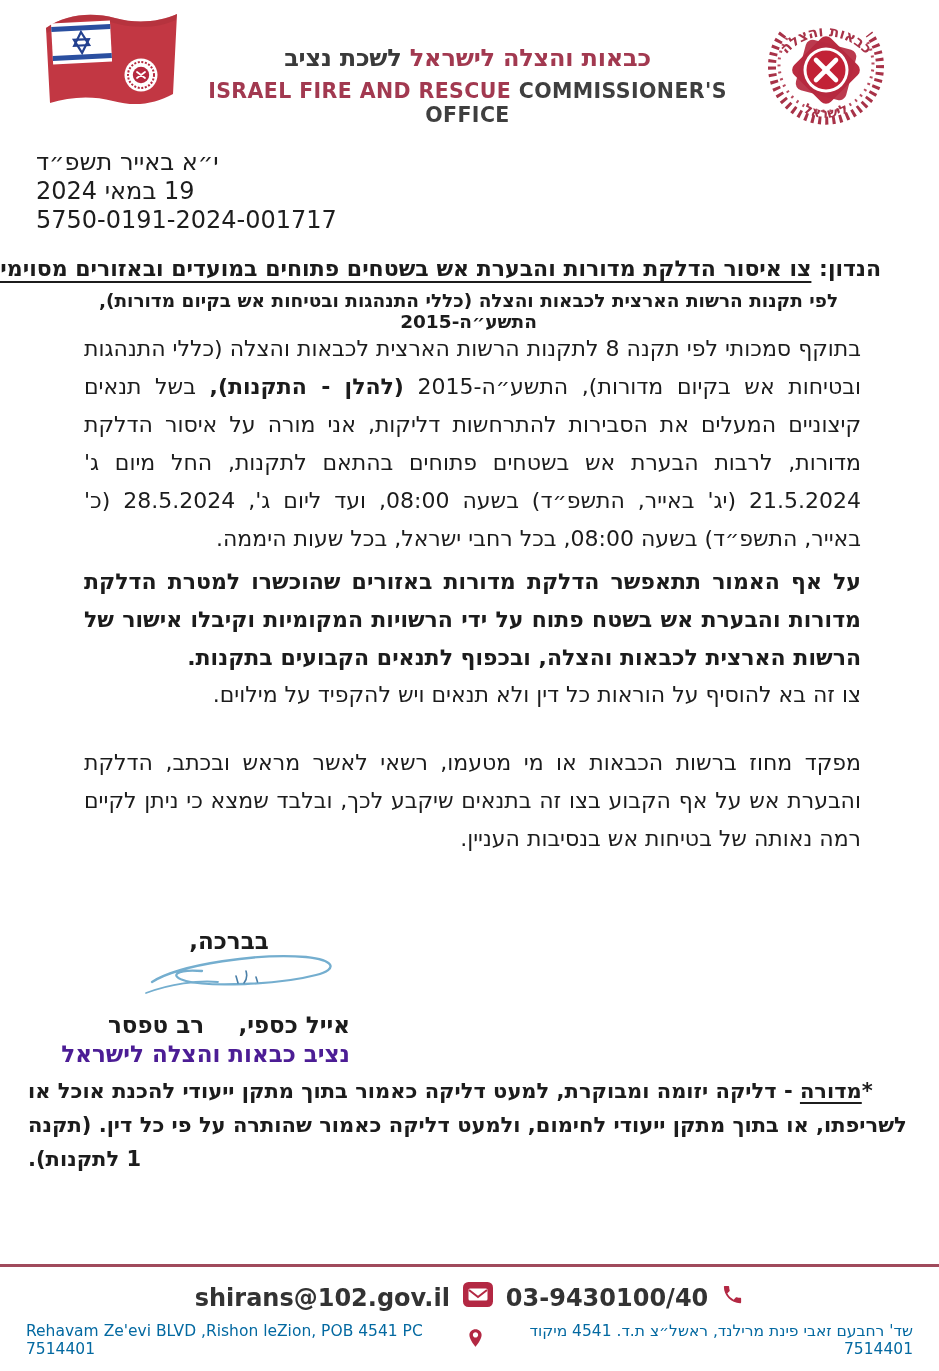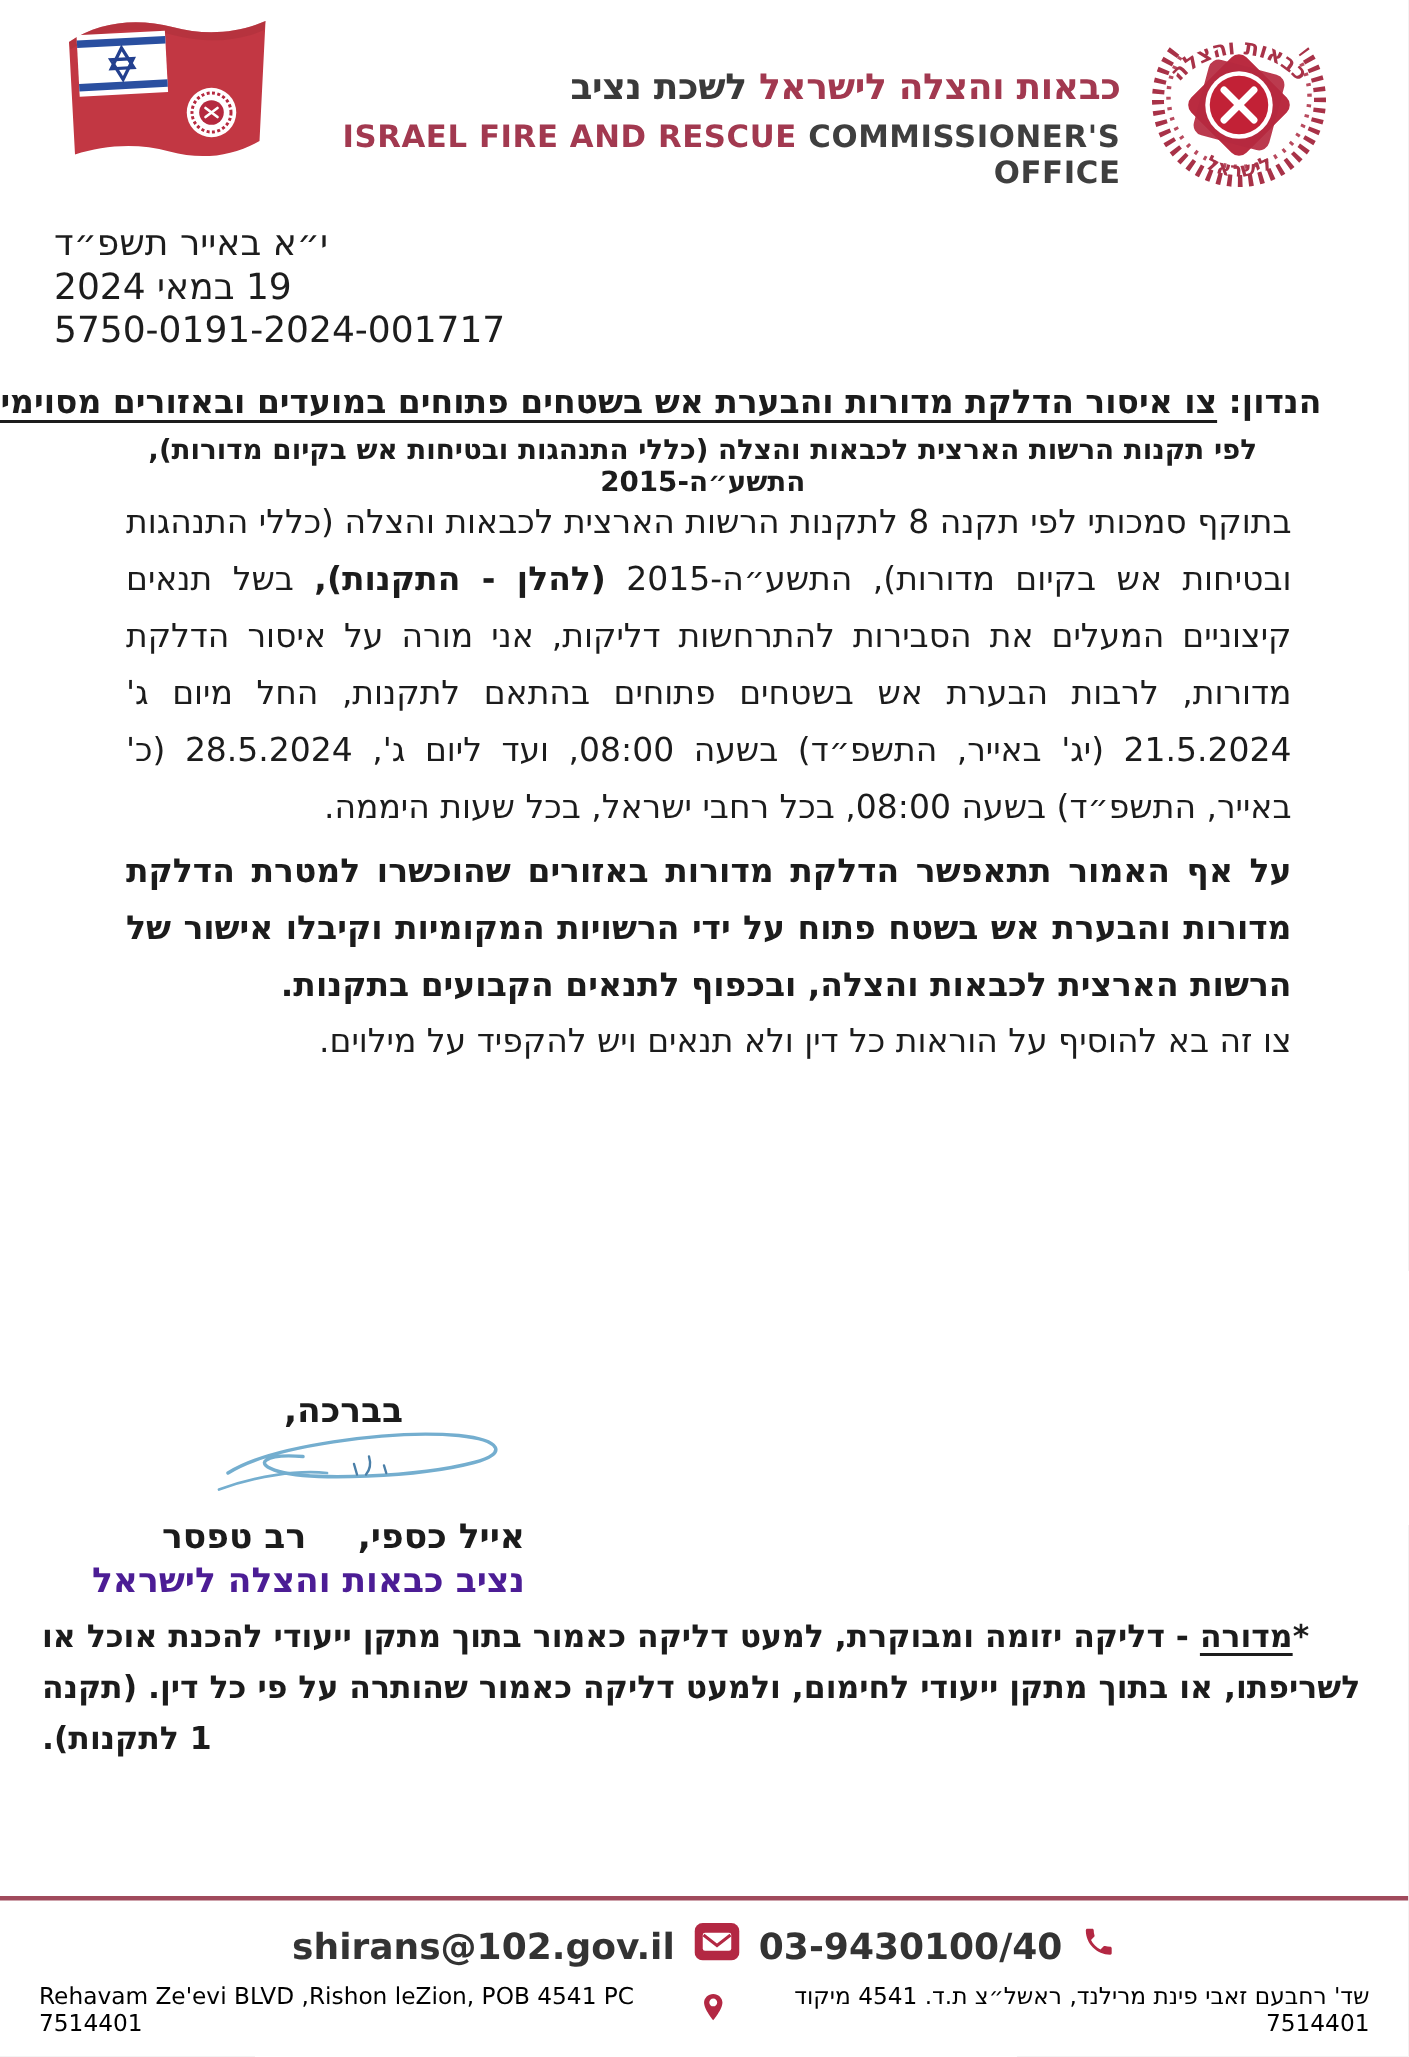--- a/index.html
+++ b/index.html
@@ -4,21 +4,21 @@
 <style>
   html,body{margin:0;padding:0;background:#e9e9e9;}
   .page{
     position:relative;width:939px;height:1371px;background:#ffffff;
     margin:0 auto;overflow:hidden;
     font-family:"DejaVu Sans",sans-serif;color:#1c1c1c;
   }
   
   .hdr{position:absolute;top:6px;left:36px;right:34px;height:124px;
        display:flex;justify-content:space-between;align-items:flex-start;}
-  .hdr-center{flex:1;text-align:right;padding-top:38px;}
+  .hdr-center{flex:1;text-align:center;padding-top:38px;}
   .hdr-he{direction:rtl;font-size:24px;font-weight:bold;letter-spacing:-.2px;}
   .hdr-he .red{color:#a23950;}
   .hdr-he .blk{color:#3a3a3a;}
   .hdr-en{margin-top:7px;font-size:20.5px;font-weight:bold;letter-spacing:.4px;}
   .hdr-en .red{color:#a23950;}
   .hdr-en .blk{color:#3f3f3f;}
   
   .meta{position:absolute;top:148px;left:36px;direction:rtl;text-align:left;
         font-size:24px;line-height:29px;color:#1d1d1d;}
   
@@ -45,21 +45,21 @@
   
   .footnote{position:absolute;top:1074px;left:28px;right:28px;direction:rtl;
             text-align:left;font-size:21px;font-weight:bold;line-height:34px;}
   .footnote .term{text-decoration:underline;text-decoration-thickness:2px;text-underline-offset:4px;}
   
   .footer{position:absolute;top:1264px;left:0;right:0;bottom:0;}
   .footer-rule{height:3px;background:#a04a5c;}
   .footer-line1{margin-top:15px;display:flex;justify-content:center;align-items:center;
                 gap:13px;font-size:24px;font-weight:bold;color:#333;}
   .footer-line2{margin-top:9px;display:flex;justify-content:space-between;align-items:center;
-                padding:0 26px;font-size:15.5px;color:#000000;}
+                padding:0 26px;font-size:15.5px;color:#0369a1;}
   .addr-he{direction:rtl;}
   .icon{flex:0 0 auto;display:inline-block;}
 </style>
 </head>
 <body>
 
 <div class="page">
 
   <div class="hdr">
 
@@ -138,20 +138,21 @@
     </div>
     <div class="subject-line2">לפי תקנות הרשות הארצית לכבאות והצלה (כללי התנהגות ובטיחות אש בקיום מדורות), התשע״ה-2015</div>
   </div>
 
   <p class="para p1"><span>בתוקף סמכותי לפי תקנה 8 לתקנות הרשות הארצית לכבאות והצלה (כללי התנהגות ובטיחות אש בקיום מדורות), התשע״ה-2015 </span><span class="b">(להלן - התקנות),</span><span> בשל תנאים קיצוניים המעלים את הסבירות להתרחשות דליקות, אני מורה על איסור הדלקת מדורות, לרבות הבערת אש בשטחים פתוחים בהתאם לתקנות, החל מיום ג' 21.5.2024 (יג' באייר, התשפ״ד) בשעה 08:00, ועד ליום ג', 28.5.2024 (כ' באייר, התשפ״ד) בשעה 08:00, בכל רחבי ישראל, בכל שעות היממה.</span></p>
 
   <p class="para p2">על אף האמור תתאפשר הדלקת מדורות באזורים שהוכשרו למטרת הדלקת מדורות והבערת אש בשטח פתוח על ידי הרשויות המקומיות וקיבלו אישור של הרשות הארצית לכבאות והצלה, ובכפוף לתנאים הקבועים בתקנות.</p>
 
   <p class="para p3">צו זה בא להוסיף על הוראות כל דין ולא תנאים ויש להקפיד על מילוים.</p>
 
+  <p class="para p4">מפקד מחוז ברשות הכבאות או מי מטעמו, רשאי לאשר מראש ובכתב, הדלקת והבערת אש על אף הקבוע בצו זה בתנאים שיקבע לכך, ובלבד שמצא כי ניתן לקיים רמה נאותה של בטיחות אש בנסיבות העניין.</p>
 
   <div class="sig">
     <div class="sig-closing">בברכה,</div>
     <span class="sig-scribble icon">
       <svg width="214" height="60" viewBox="0 0 214 60">
         <path d="M16 36 C44 18 124 7 170 11 C198 14 203 23 180 29 C142 39 72 41 50 35 C32 30 40 23 66 25" fill="none" stroke="#74aecf" stroke-width="2.3" stroke-linecap="round"></path>
         <path d="M10 47 C34 38 62 34 82 36" fill="none" stroke="#74aecf" stroke-width="1.8" stroke-linecap="round"></path>
         <path d="M100 30 l2 7 M110 25 c1.5 5 .5 9 -2 12 M120 31 l1.5 5" fill="none" stroke="#4a7fa8" stroke-width="1.6" stroke-linecap="round"></path>
       </svg>
     </span>

